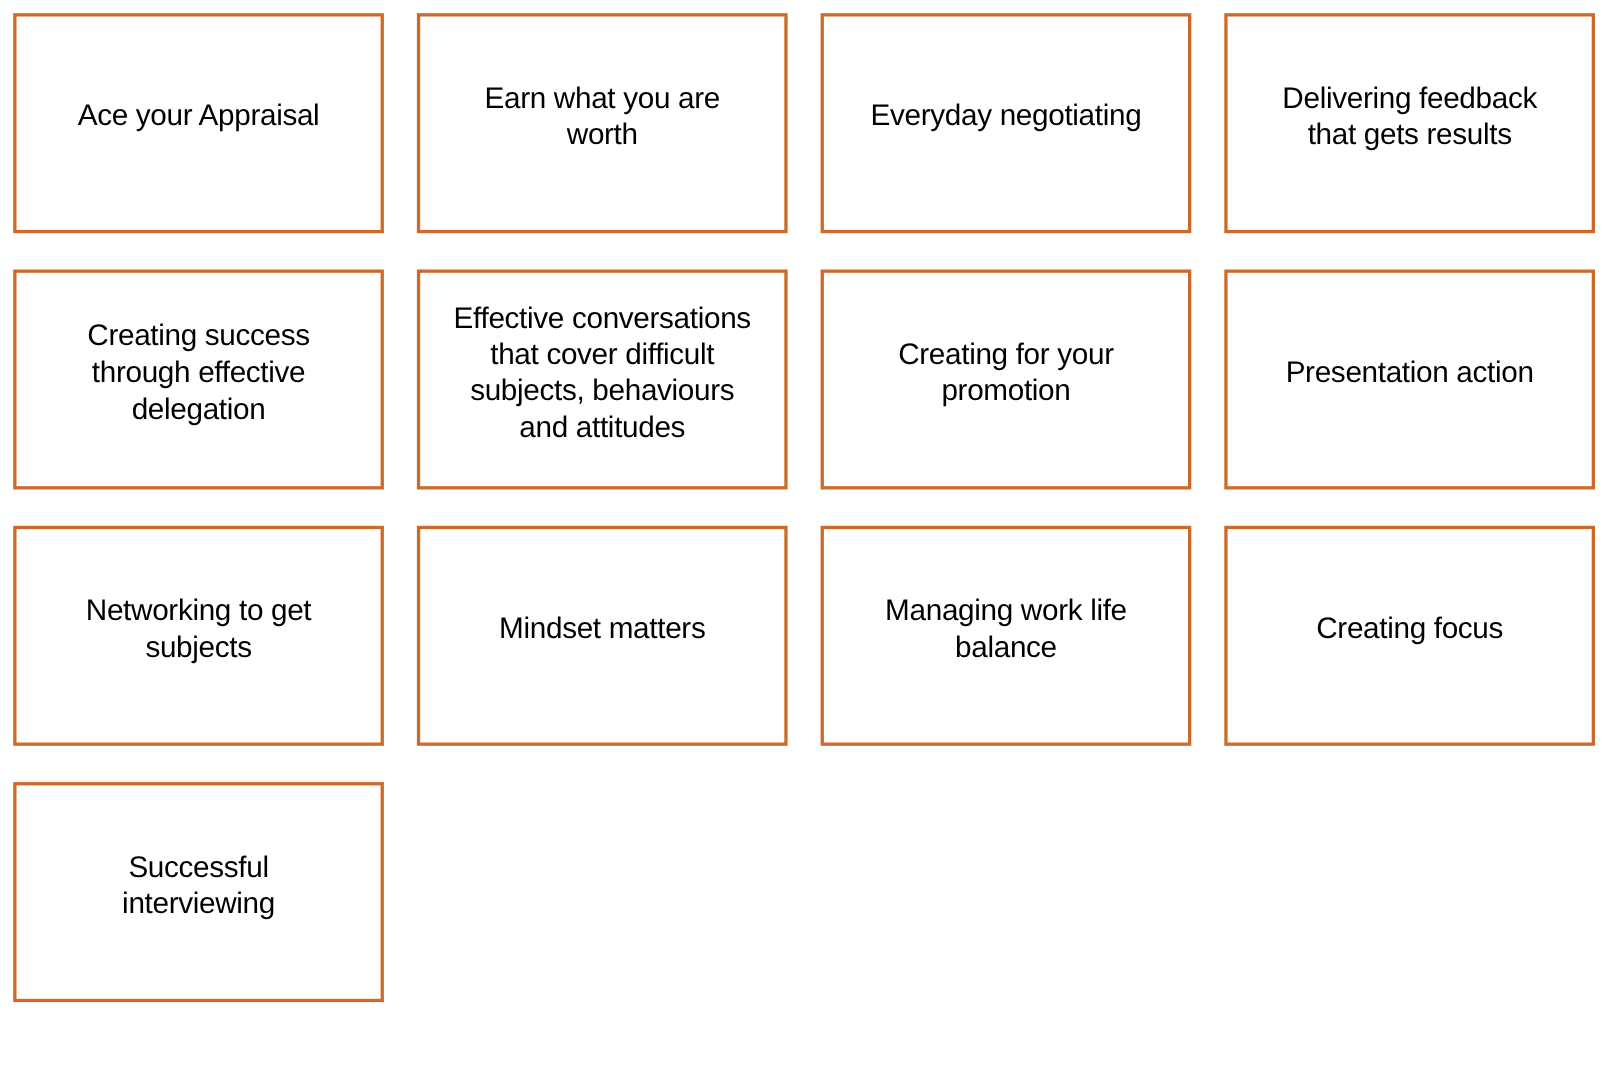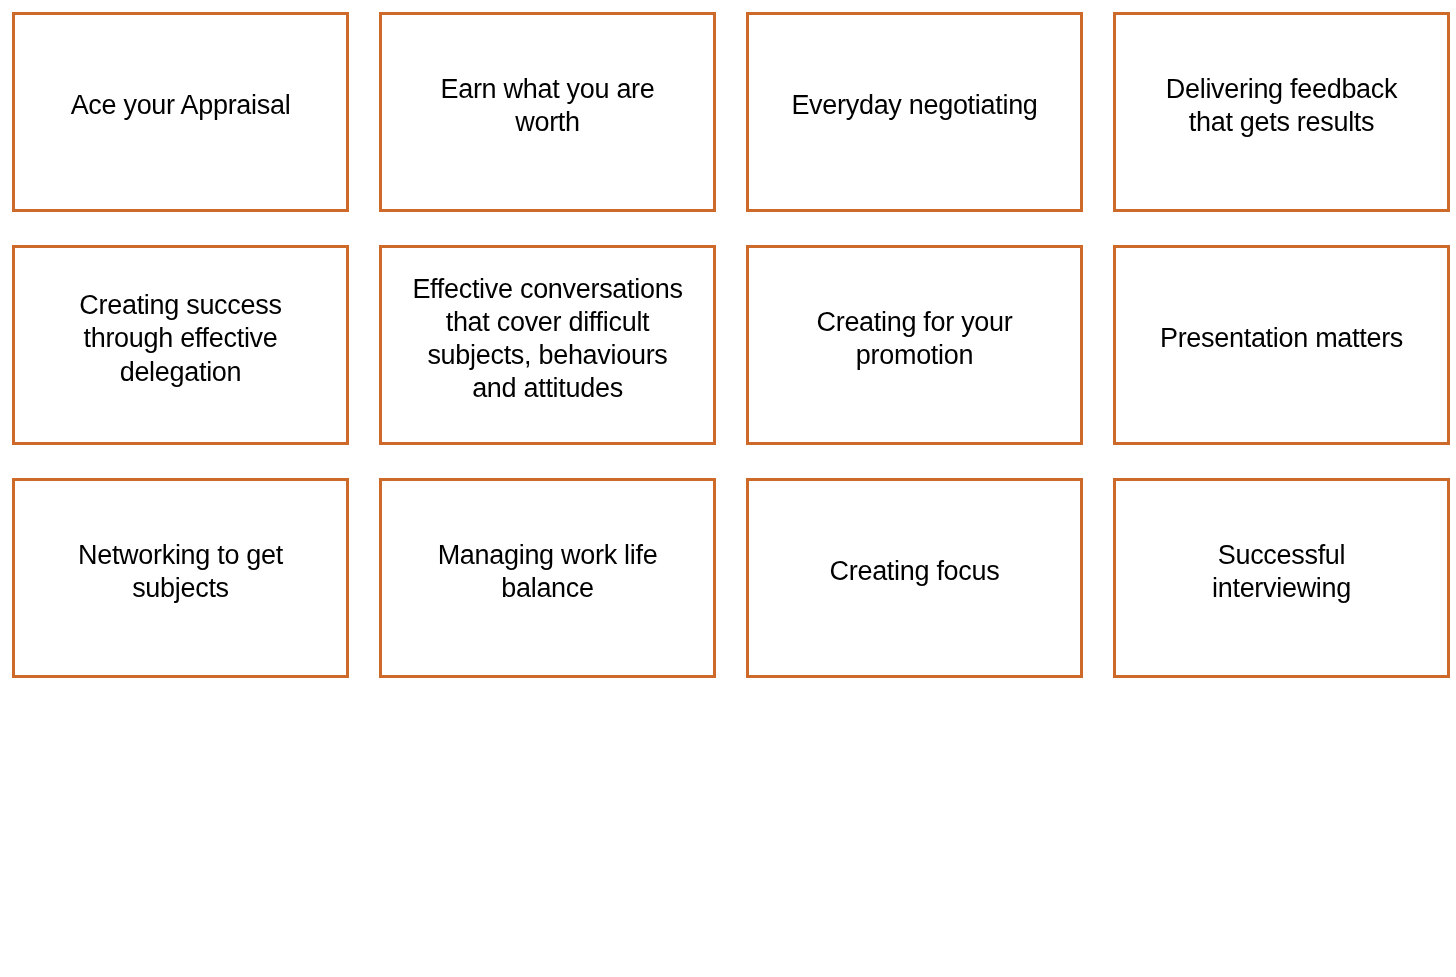--- a/index.html
+++ b/index.html
@@ -91,28 +91,31 @@
 and attitudes</span>
   </div>
 
 
   <div class="topic-card">
     <span class="topic-card-label">Creating for your
 promotion</span>
   </div>
 
   <div class="topic-card">
-    <span class="topic-card-label">Presentation matters</span>
+    <span class="topic-card-label">Presentation action</span>
   </div>
 
   <div class="topic-card">
     <span class="topic-card-label">Networking to get
 subjects</span>
   </div>
 
+  <div class="topic-card">
+    <span class="topic-card-label">Mindset matters</span>
+  </div>
 
   <div class="topic-card">
     <span class="topic-card-label">Managing work life
 balance</span>
   </div>
 
   <div class="topic-card">
     <span class="topic-card-label">Creating focus</span>
   </div>
 

